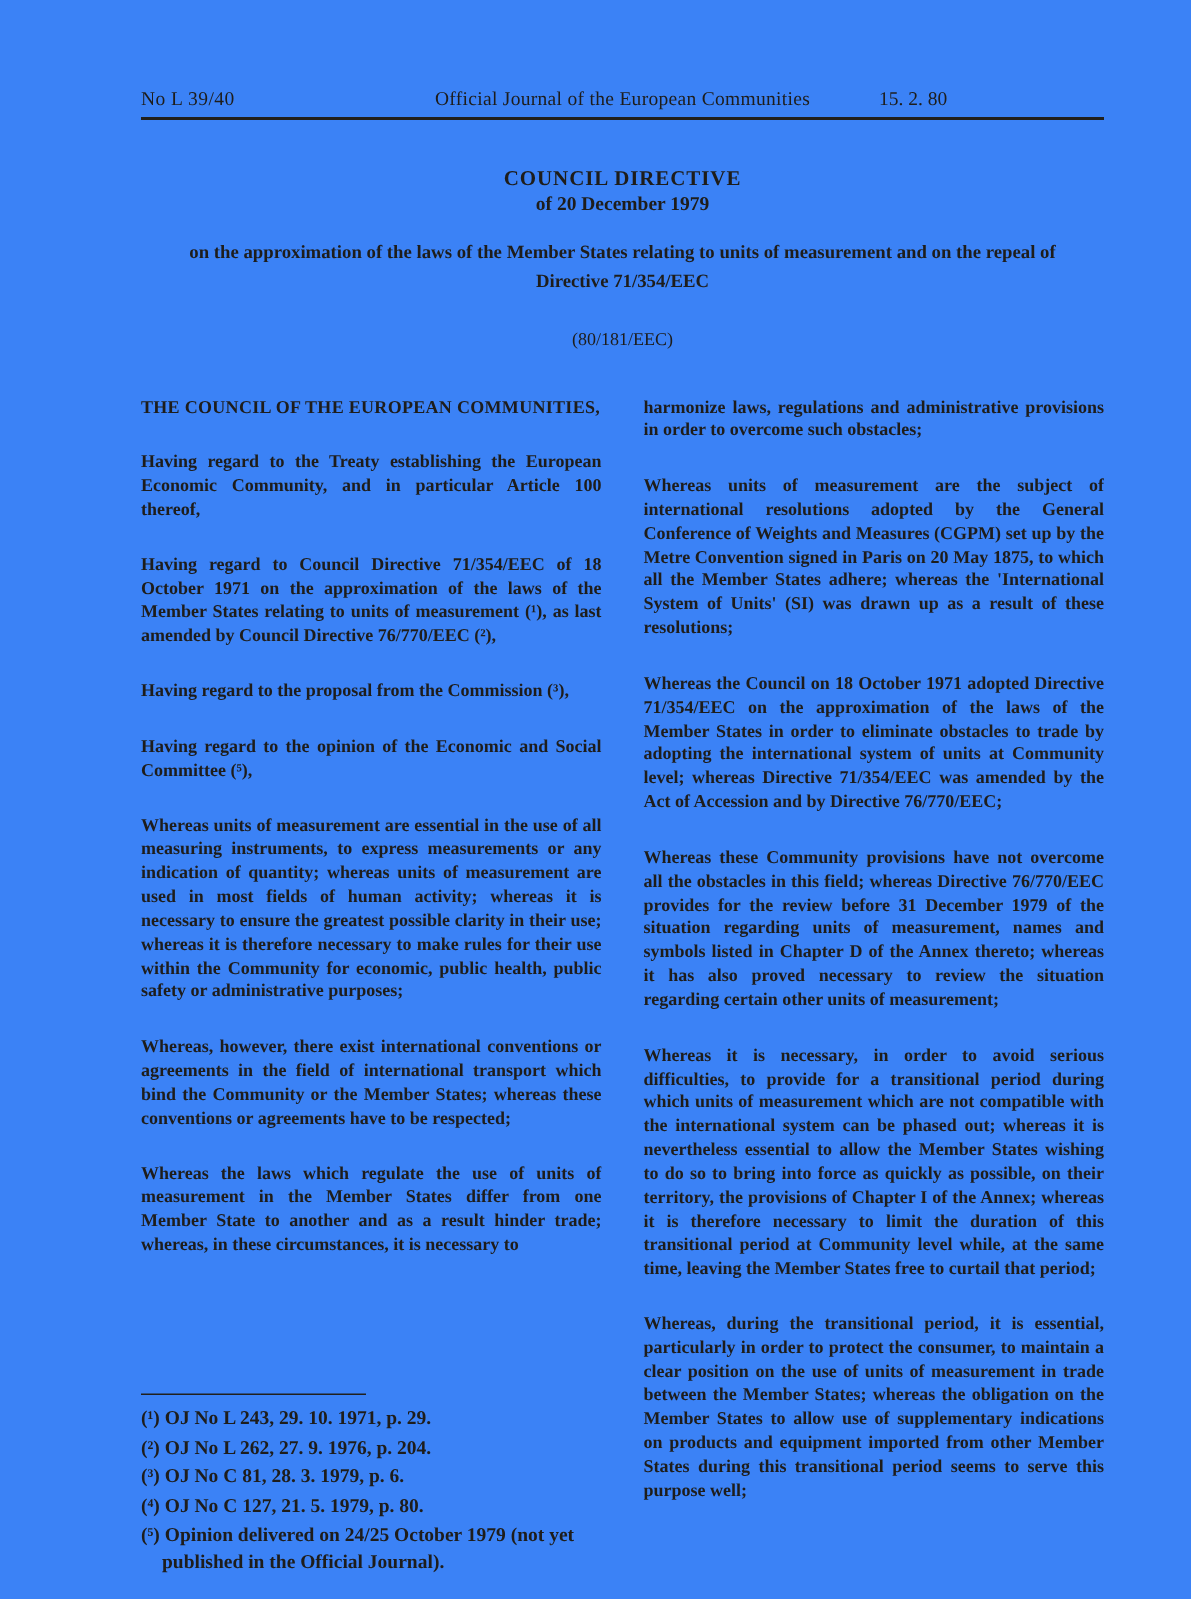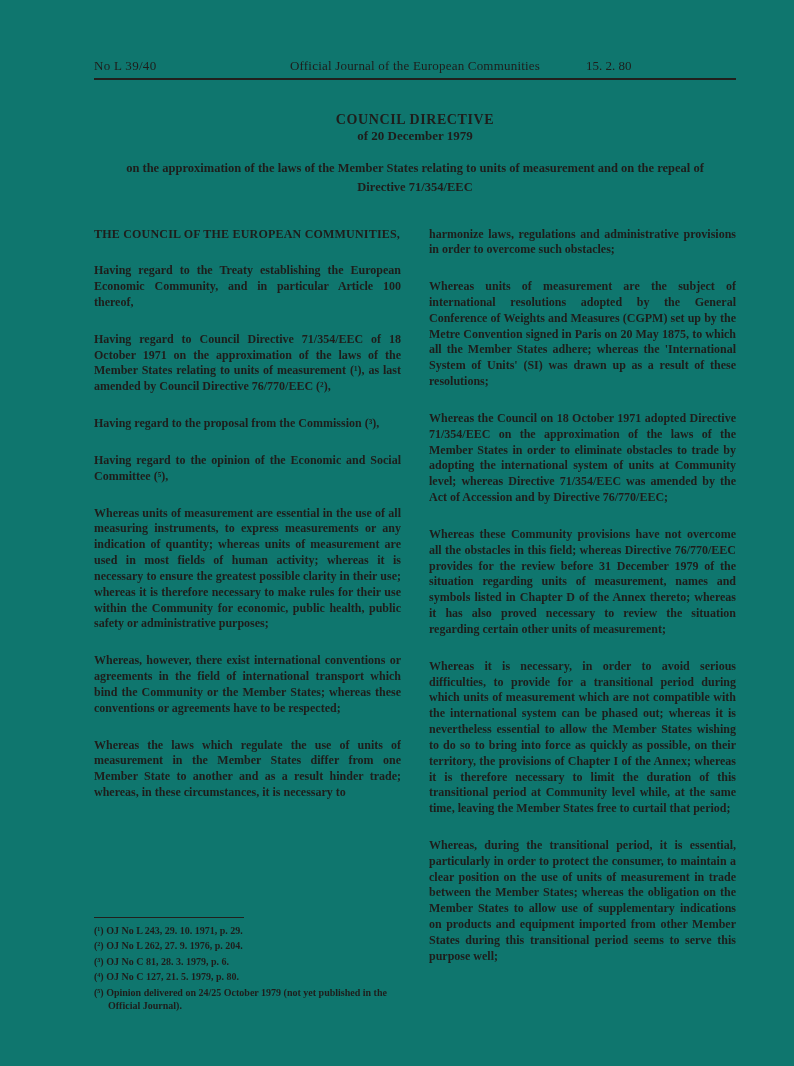--- a/index.html
+++ b/index.html
@@ -4,21 +4,21 @@
 <style>
   * { margin: 0; padding: 0; box-sizing: border-box; }
   html, body { background: #e8e6e2; }
   body {
     font-family: "Liberation Serif", "DejaVu Serif", serif;
     color: #1e1d1b;
   }
   .page {
     width: 794px;
     height: 1066px;
-    background: #0f766e;
+    background: #3b82f6;
     padding: 26px 58px 28px 94px;
     overflow: hidden;
     position: relative;
   }
   
   .header {
     display: flex;
     align-items: baseline;
     font-size: 13px;
   }
@@ -67,21 +67,21 @@
     flex-direction: column;
     overflow: hidden;
     font-weight: bold;
   }
   .column p { margin-bottom: 21px; }
   .column p:last-child { margin-bottom: 0; }
   .opening { letter-spacing: 0.2px; }
   
   .footnotes {
     margin-top: auto;
-    font-size: 10px;
+    font-size: 13px;
     line-height: 1.35;
     text-align: left;
   }
   .footnote-rule {
     width: 150px;
     border-top: 1px solid #21201d;
     margin-bottom: 6px;
   }
   .column .footnotes .footnote {
     margin-bottom: 2px;
@@ -98,20 +98,21 @@
     <span class="issue">No L 39/40</span>
     <span class="journal">Official Journal of the European Communities</span>
     <span class="date">15. 2. 80</span>
   </header>
   <div class="header-rule"></div>
 
   <section class="title-block">
     <div class="t-main">COUNCIL DIRECTIVE</div>
     <div class="t-date">of 20 December 1979</div>
     <div class="t-subject">on the approximation of the laws of the Member States relating to units of measurement and on the repeal of Directive 71/354/EEC</div>
+    <div class="t-ref">(80/181/EEC)</div>
   </section>
 
   <main class="columns">
 
     <div class="column">
       <p class="opening">THE COUNCIL OF THE EUROPEAN COMMUNITIES,</p>
       <p>Having regard to the Treaty establishing the European Economic Community, and in particular Article 100 thereof,</p>
       <p>Having regard to Council Directive 71/354/EEC of 18 October 1971 on the approximation of the laws of the Member States relating to units of measurement (¹), as last amended by Council Directive 76/770/EEC (²),</p>
       <p>Having regard to the proposal from the Commission (³),</p>
       <p>Having regard to the opinion of the Economic and Social Committee (⁵),</p>

